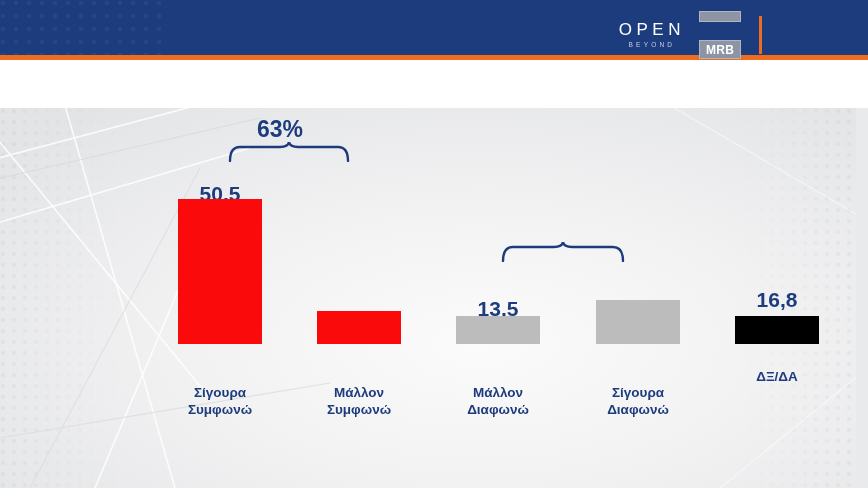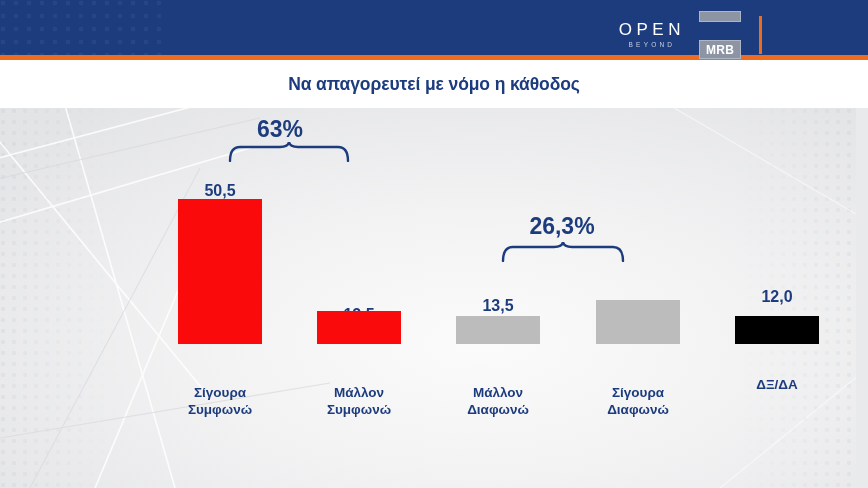--- a/index.html
+++ b/index.html
@@ -165,21 +165,21 @@
     height: 380px;
   }
   .bar {
     position: absolute;
     bottom: 144px; 
   }
   .bar-value {
     position: absolute;
     color: #1d3c7e;
     font-weight: bold;
-    font-size: 16px;
+    font-size: 21px;
     text-align: center;
     white-space: nowrap;
   }
   .bar-label {
     position: absolute;
     color: #1d3c7e;
     font-weight: bold;
     font-size: 13.5px;
     line-height: 16.5px;
     text-align: center;
@@ -213,21 +213,20 @@
       <div class="mrb-logo">
         <div class="mrb-bar"></div>
         <div class="mrb-box">MRB</div>
       </div>
       <div class="orange-rule"></div>
     </div>
   </div>
   <div class="header-accent"></div>
 
   <div class="title-band">
-    <div class="title-line">Να απαγορευτεί με νόμο η κάθοδος</div>
   </div>
 
   <div class="chart-area">
     <div class="tex-dots-l"></div>
     <div class="tex-dots-r"></div>
 
     <svg class="tex-lines" viewBox="0 0 868 380">
       <g stroke="#ffffff" stroke-width="1.6" fill="none" opacity="0.85">
         <path d="M -20 55 L 300 -30"></path>
         <path d="M -20 10 L 210 290"></path>
@@ -246,21 +245,20 @@
       </g>
     </svg>
 
     <div class="plot">
 
       <div class="group-pct" style="left:215px; top:8px; width:130px;">63%</div>
       <svg class="brace" style="left:228px; top:34px;" width="122" height="20" viewBox="0 0 122 20">
         <path d="M 2 19 Q 2 5 12 5 L 52 5 Q 60 5 61 0 Q 62 5 70 5 L 110 5 Q 120 5 120 19" fill="none" stroke="#1d3c7e" stroke-width="2.4" stroke-linecap="round"></path>
       </svg>
 
-      <div class="group-pct" style="left:497px; top:105px; width:130px;">26,3%</div>
       <svg class="brace" style="left:501px; top:134px;" width="124" height="20" viewBox="0 0 124 20">
         <path d="M 2 19 Q 2 5 12 5 L 53 5 Q 61 5 62 0 Q 63 5 71 5 L 112 5 Q 122 5 122 19" fill="none" stroke="#1d3c7e" stroke-width="2.4" stroke-linecap="round"></path>
       </svg>
 
       <div class="bar-value" style="left:178px; top:74px; width:84px;">50,5</div>
       <div class="bar" style="left:178px; width:84px; height:145px; background:#fa0a0a;"></div>
       <div class="bar-label" style="left:148px; top:240px; width:144px;">
         <div>Σίγουρα</div>
         <div>Συμφωνώ</div>
       </div>
@@ -278,22 +276,22 @@
         <div>Μάλλον</div>
         <div>Διαφωνώ</div>
       </div>
 
       <div class="bar" style="left:596px; width:84px; height:44px; background:#bcbcbc;"></div>
       <div class="bar-label" style="left:566px; top:240px; width:144px;">
         <div>Σίγουρα</div>
         <div>Διαφωνώ</div>
       </div>
 
-      <div class="bar-value" style="left:735px; top:180px; width:84px;">12,0</div>
+      <div class="bar-value" style="left:735px; top:180px; width:84px;">16,8</div>
       <div class="bar" style="left:735px; width:84px; height:28px; background:#000000;"></div>
-      <div class="bar-label" style="left:705px; top:232px; width:144px;">
+      <div class="bar-label" style="left:705px; top:224px; width:144px;">
         <div>ΔΞ/ΔΑ</div>
       </div>
 
     </div>
   </div>
 
 </div>
 
 </body></html>

